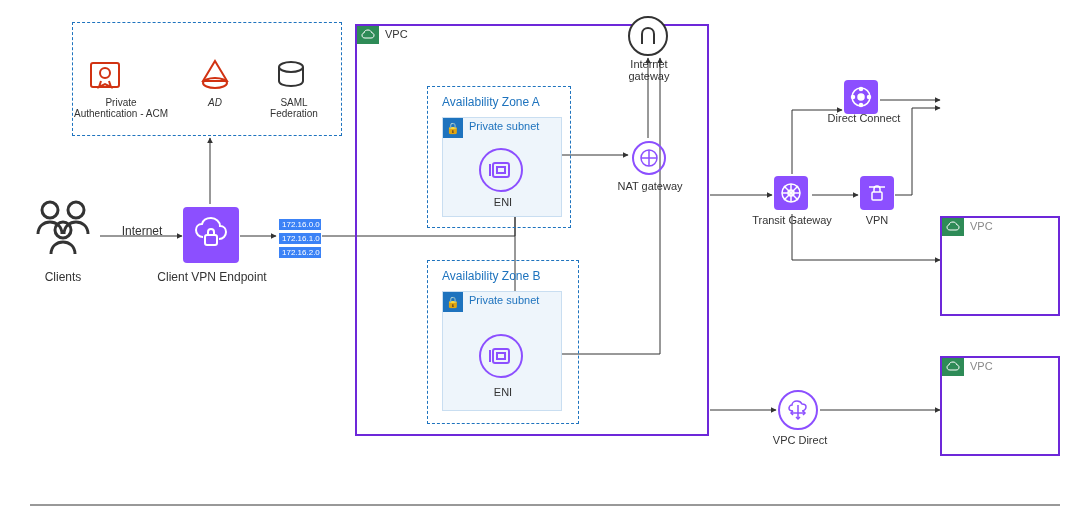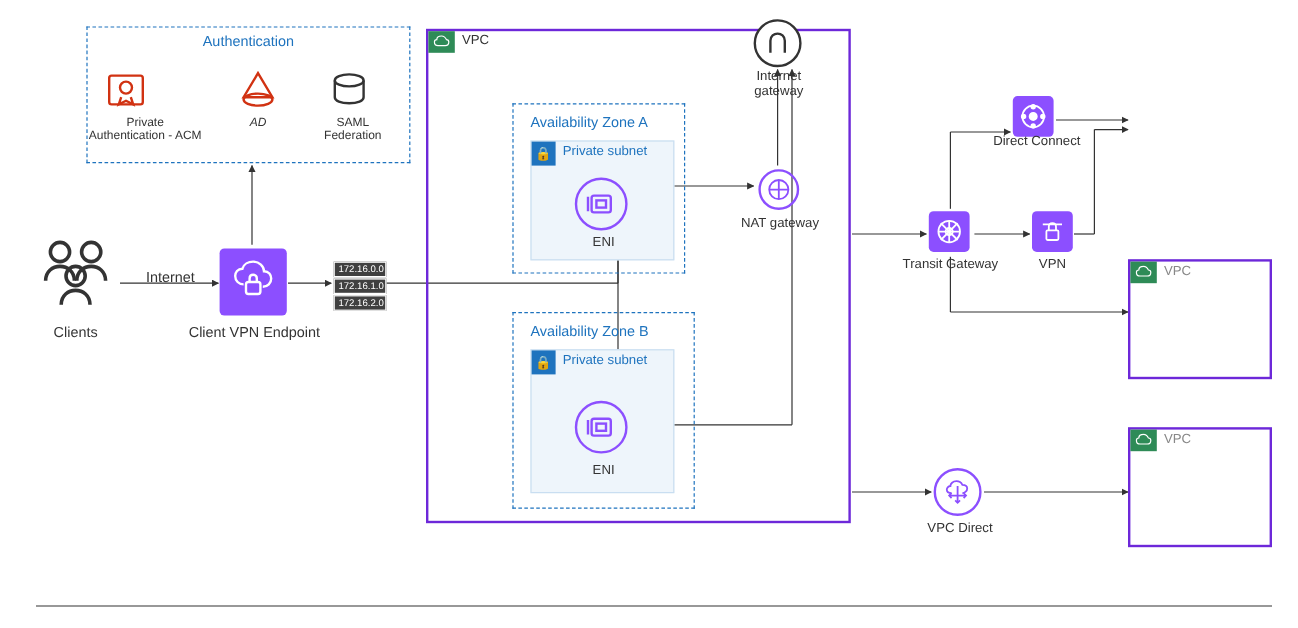--- a/index.html
+++ b/index.html
@@ -12,21 +12,21 @@
   .vpc-text{position:absolute;top:2px;left:28px;font-size:11px;color:#888;}
   .vpc-text-strong{color:#333;}
   .corp-badge{position:absolute;top:0;left:0;background:#6b6b6b;color:#fff;font-size:11px;width:22px;height:18px;display:flex;align-items:center;justify-content:center;}
   .label{position:absolute;font-size:12px;text-align:center;}
   .icon-red{color:#d13212;}
   .purple-icon{background:#8c4fff;width:34px;height:34px;border-radius:4px;display:flex;align-items:center;justify-content:center;color:#fff;}
   .purple-big{background:#8c4fff;width:56px;height:56px;border-radius:4px;display:flex;align-items:center;justify-content:center;color:#fff;}
   .lock-badge{position:absolute;top:0;left:0;width:20px;height:20px;background:#1e73be;color:#fff;display:flex;align-items:center;justify-content:center;font-size:11px;}
   .subnet-title{position:absolute;top:2px;left:26px;color:#1e73be;font-size:11px;}
   .az-title{position:absolute;top:8px;left:14px;color:#1e73be;font-size:12px;}
-  .cidr{background:#404040;color:#fff;font-size:8px;border:1px solid #fff;padding:1px 3px;margin-bottom:1px;display:block;text-align:center;}
+  .cidr{background:#3b82f6;color:#fff;font-size:8px;border:1px solid #fff;padding:1px 3px;margin-bottom:1px;display:block;text-align:center;}
   .cidr-stack{position:absolute;}
   svg.conn{position:absolute;top:0;left:0;width:1082px;height:523px;pointer-events:none;}
   .eni-circle{width:44px;height:44px;border:2px solid #8c4fff;border-radius:50%;display:flex;align-items:center;justify-content:center;color:#8c4fff;font-size:16px;font-weight:bold;}
   .svc-circle{width:40px;height:40px;border:2px solid #8c4fff;border-radius:50%;display:flex;align-items:center;justify-content:center;color:#8c4fff;}
   .nat-circle{width:34px;height:34px;border:2px solid #8c4fff;border-radius:50%;display:flex;align-items:center;justify-content:center;color:#8c4fff;font-size:11px;}
   .ig-circle{width:40px;height:40px;border:2px solid #333;border-radius:50%;display:flex;align-items:center;justify-content:center;}
   svg.glyph{display:block;}
 </style>
 </head>
 <body>
@@ -107,21 +107,20 @@
   </div>
   <div class="label" style="left:152px;top:270px;width:120px;">Client VPN Endpoint</div>
 
   <div class="cidr-stack" style="left:278px;top:218px;width:44px;">
     <span class="cidr">172.16.0.0</span>
     <span class="cidr">172.16.1.0</span>
     <span class="cidr">172.16.2.0</span>
   </div>
 
   <div class="box dashed-blue" style="left:72px;top:22px;width:270px;height:114px;">
-    <div class="title-top">Authentication</div>
 
     <div class="box" style="left:14px;top:34px;width:36px;height:36px;">
       <svg class="glyph" width="36" height="36" viewBox="0 0 36 36">
           <g stroke="#d13212" stroke-width="2" fill="none">
             <rect x="4" y="6" width="28" height="24" rx="2"></rect>
             <circle cx="18" cy="16" r="5"></circle>
             <path d="M14 24l-2 6 6-3 6 3-2-6"></path>
           </g>
         </svg>
     </div>

